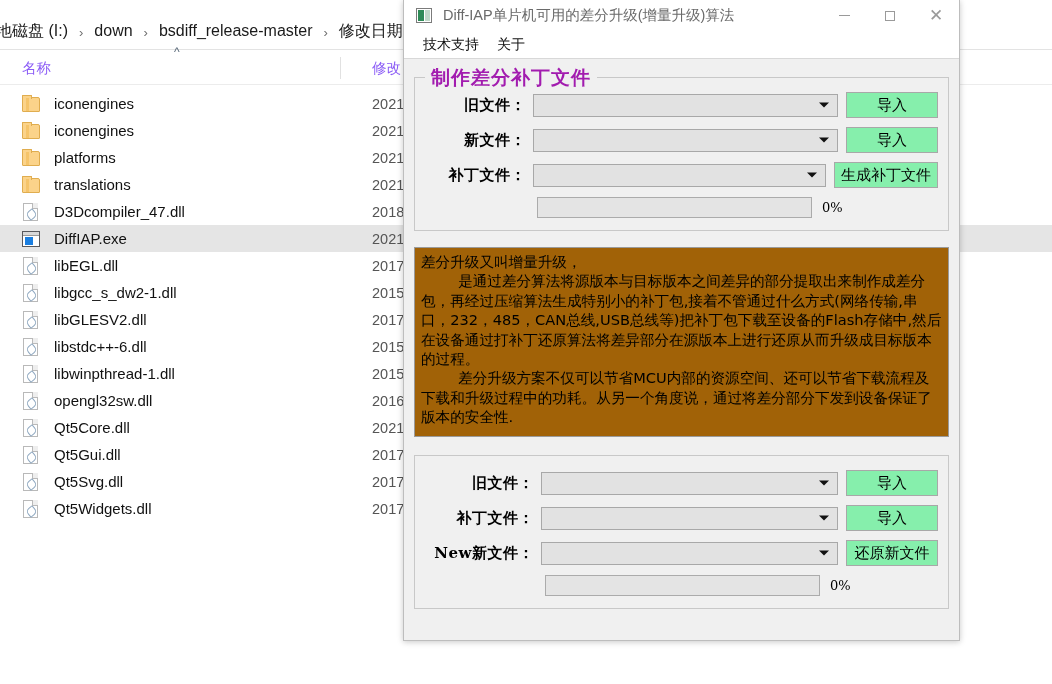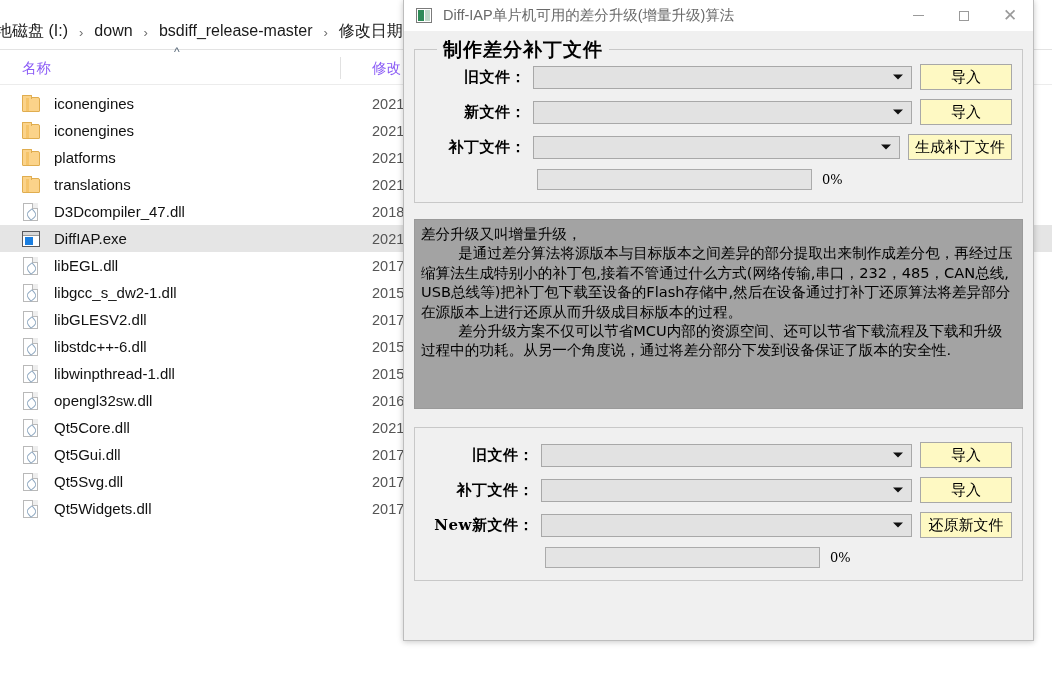--- a/index.html
+++ b/index.html
@@ -119,21 +119,21 @@
     background: #d8d8d8; border-bottom: 1px solid #9a9a9a;
   }
   .ico-exe::after {
     content: ""; position: absolute; left: 2px; top: 5px;
     width: 8px; height: 8px; background: #1a7ee0;
   }
 
   
   #dialog {
     position: absolute; left: 403px; top: 0px;
-    width: 631px; height: 641px;
+    width: 557px; height: 641px;
     background: #f0f0f0;
     border: 1px solid #bdbdbd;
     border-top: none;
     box-shadow: 0 1px 6px rgba(0,0,0,0.22);
   }
   .titlebar {
     position: relative; height: 31px; background: #ffffff;
     border-bottom: 1px solid #ffffff;
     display: flex; align-items: center;
   }
@@ -172,24 +172,23 @@
   }
 
   .dlg-body { position: relative; padding: 0 10px; }
 
   .groupbox {
     position: relative; border: 1px solid #c8c8c8;
     margin-top: 18px; padding: 14px 10px 12px 10px; background: #f0f0f0;
   }
   .gb-title {
     position: absolute; left: 10px; top: -13px; background: #f0f0f0;
-    padding: 0 6px; font-size: 19px; color: #000000; font-weight: bold;
+    padding: 0 6px; font-size: 19px; color: #a21caf; font-weight: bold;
     font-family: "DejaVu Serif", "Liberation Serif", serif;
     letter-spacing: 1px;
-    margin-left: 12px;
   }
 
   .form-row {
     display: flex; align-items: center; margin-bottom: 9px;
   }
   .row-label {
     text-align: right; font-size: 15px; color: #000000; font-weight: bold;
     font-family: "DejaVu Serif", "Liberation Serif", serif;
     padding-right: 7px; white-space: nowrap;
     letter-spacing: 0.5px;
@@ -199,37 +198,37 @@
     border: 1px solid #a8a8a8; position: relative;
   }
   .combo .arrow {
     position: absolute; right: 8px; top: 50%; transform: translateY(-50%);
     width: 0; height: 0;
     border-left: 5px solid transparent; border-right: 5px solid transparent;
     border-top: 5px solid #111111;
   }
   .btn {
     flex: 0 0 auto; height: 26px; min-width: 92px;
-    background: #fef9c3; border: 1px solid #a8a8a8;
+    background: #86efac; border: 1px solid #a8a8a8;
     display: flex; align-items: center; justify-content: center;
     font-size: 15px; color: #000000;
     font-family: Liberation Sans, sans-serif;
     margin-left: 8px; padding: 0 6px; white-space: nowrap;
   }
   .progress-row { display: flex; align-items: center; margin-top: 4px; }
   .progressbar {
     height: 21px; background: #e4e4e4; border: 1px solid #ababab;
   }
   .progress-pct {
     font-size: 13px; color: #000000; margin-left: 10px;
     font-family: "DejaVu Serif", "Liberation Serif", serif;
   }
 
   .desc-box {
-    margin-top: 16px; background: #a3a3a3; border: 1px solid #9a9a9a;
+    margin-top: 16px; background: #a16207; border: 1px solid #9a9a9a;
     padding: 4px 6px 6px 6px; height: 190px; overflow: hidden;
   }
   .desc-text {
     font-size: 14.6px; line-height: 1.33; color: #000000;
     white-space: pre-wrap; word-break: break-all;
     font-family: "DejaVu Sans", "Liberation Sans", sans-serif;
   }
 
   .watermark {
     position: absolute; right: 14px; top: 655px;
@@ -395,20 +394,24 @@
           </div>
         <div class="win-btn">
             <span class="sq"></span>
           </div>
         <div class="win-btn">
             <span class="xx">✕</span>
           </div>
       </div>
     </div>
 
+    <div class="menubar" id="menubar">
+        <div class="menu-item">技术支持</div>
+        <div class="menu-item">关于</div>
+      </div>
 
     <div class="dlg-body">
 
       <div class="groupbox">
         <div class="gb-title">制作差分补丁文件</div>
         <div id="make-rows">
             <div class="form-row">
               <div class="row-label" style="width: 108px;">旧文件：</div>
               <div class="combo">
                 <span class="arrow"></span>

